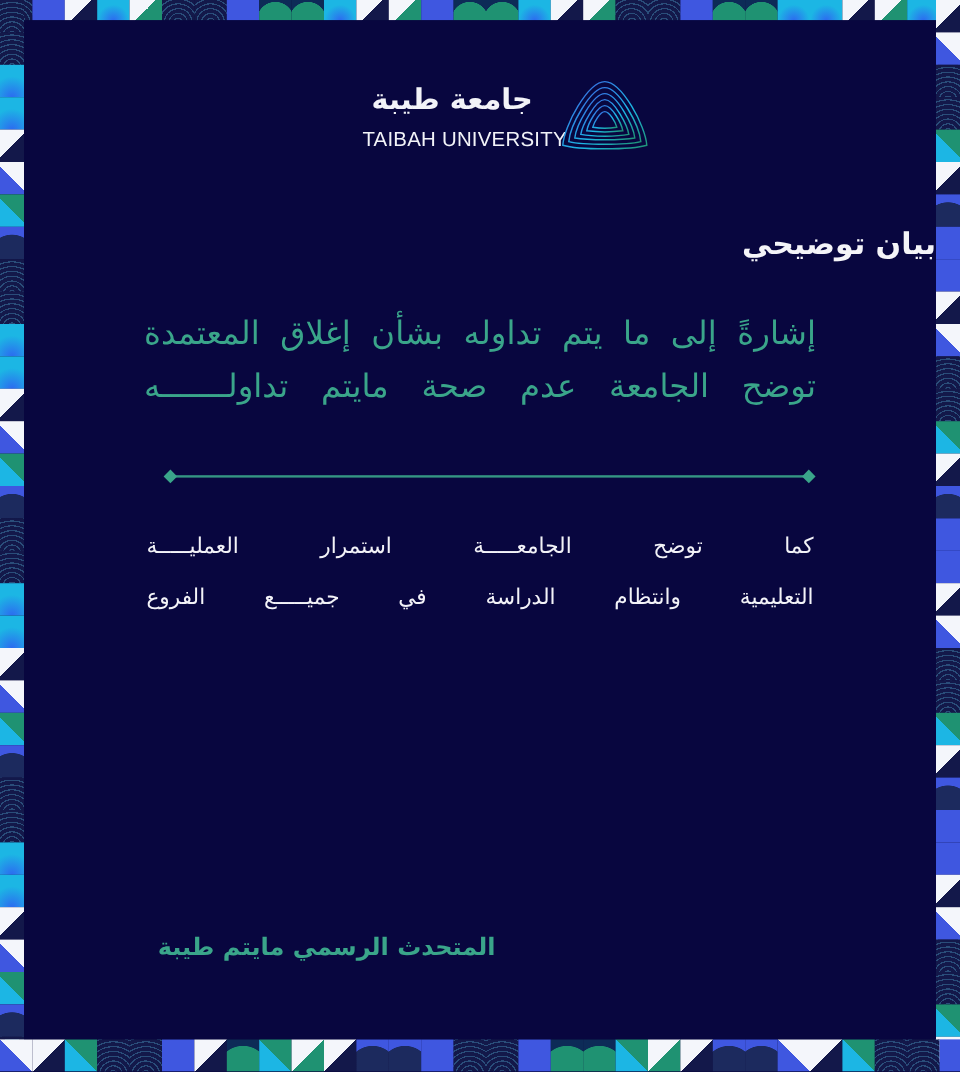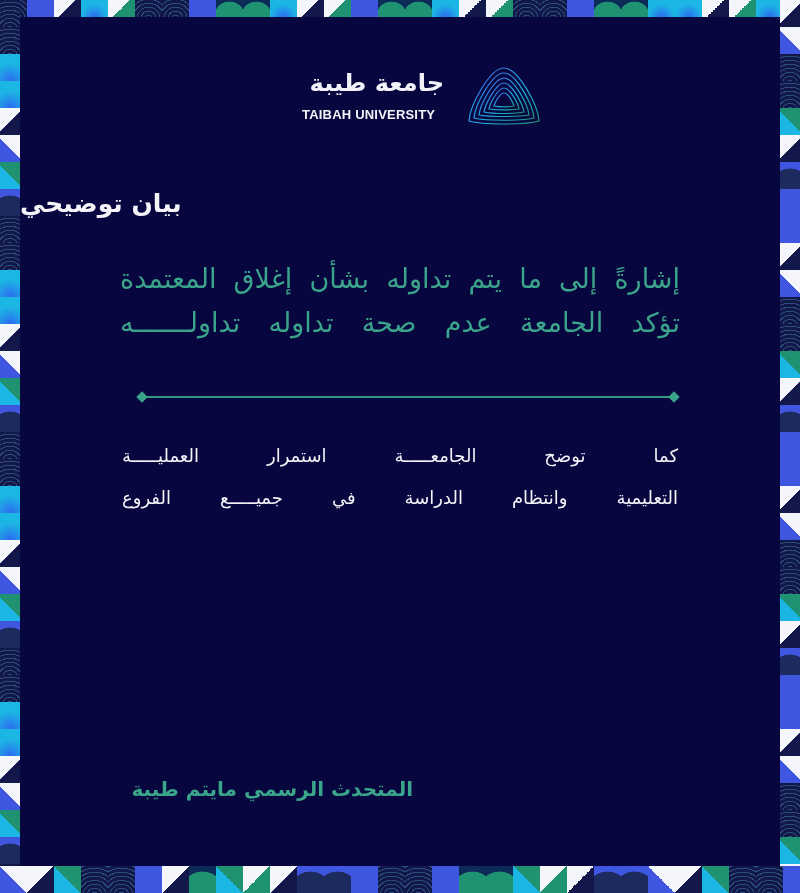--- a/index.html
+++ b/index.html
@@ -21,24 +21,24 @@
   .t-arcs{background:repeating-radial-gradient(circle at 50% 110%,#13184a 0 3px,#2a4d7a 3px 4px);}
   .t-blue{background:#3f57e0;}
   .t-navy{background:radial-gradient(circle at 50% 100%,#1c2a5e 0 70%,#3f57e0 72%);}
   .t-sky{background:linear-gradient(45deg,#1cb6e4 50%,#1f9272 50%);}
 
   .panel{position:absolute;left:20px;top:17px;width:760px;height:849px;background:#08063f;}
   .content{position:absolute;left:0;top:0;width:100%;height:100%;}
 
   .logo{position:absolute;left:282px;top:48px;width:240px;height:62px;}
   .logo-ar{position:absolute;right:98px;top:4px;color:#f2f3f8;font-family:"DejaVu Sans",sans-serif;font-size:24px;font-weight:bold;direction:rtl;white-space:nowrap;letter-spacing:0.5px;}
-  .logo-en{position:absolute;left:0;top:42px;color:#f2f3f8;font-family:"Liberation Sans",sans-serif;font-weight:bold;font-size:13px;letter-spacing:0.2px;white-space:nowrap;}
+  .logo-en{position:absolute;left:0;top:42px;color:#f2f3f8;font-family:"Liberation Sans",sans-serif;font-weight:normal;font-size:17px;letter-spacing:0.2px;white-space:nowrap;}
   .logo-mark{position:absolute;right:0;top:0;width:76px;height:62px;}
 
-  .heading{position:absolute;left:0;width:760px;top:172px;text-align:left;color:#f4f4f8;font-weight:bold;font-size:25px;direction:rtl;}
+  .heading{position:absolute;left:0;width:760px;top:172px;text-align:right;color:#f4f4f8;font-weight:bold;font-size:25px;direction:rtl;}
 
   .lead{position:absolute;right:100px;top:240px;width:560px;direction:rtl;text-align:justify;text-align-last:justify;color:#3aa58a;font-size:27px;line-height:44px;font-family:"DejaVu Sans",sans-serif;}
   .lead div{text-align:justify;text-align-last:justify;}
 
   .divider{position:absolute;left:118px;top:374px;width:540px;height:12px;}
   .divider .line{position:absolute;left:6px;right:6px;top:5px;height:2px;background:#3aa58a;opacity:.9;}
   .divider .dot{position:absolute;top:2px;width:8px;height:8px;background:#3aa58a;transform:rotate(45deg);}
   .divider .dot.l{left:0;}
   .divider .dot.r{right:0;}
 
@@ -212,21 +212,21 @@
           <path d="M38 23 C 44 23, 52 38, 53 44 C 45 45, 31 45, 23 44 C 24 38, 32 23, 38 23 Z"></path>
           <path d="M38 28 C 42 28, 47 37, 48 41 C 42 42, 34 42, 28 41 C 29 37, 34 28, 38 28 Z"></path>
         </g>
       </svg>
     </div>
 
     <div class="heading">بيان توضيحي</div>
 
     <div class="lead">
       <div>إشارةً إلى ما يتم تداوله بشأن إغلاق المعتمدة</div>
-      <div>تؤكد الجامعة عدم صحة تداوله تداولـــــــه</div>
+      <div>توضح الجامعة عدم صحة مايتم تداولـــــــه</div>
     </div>
 
     <div class="divider">
       <div class="line"></div>
       <div class="dot l"></div>
       <div class="dot r"></div>
     </div>
 
     <div class="body1">
       <div>كما توضح الجامعـــــة استمرار العمليـــــة</div>

